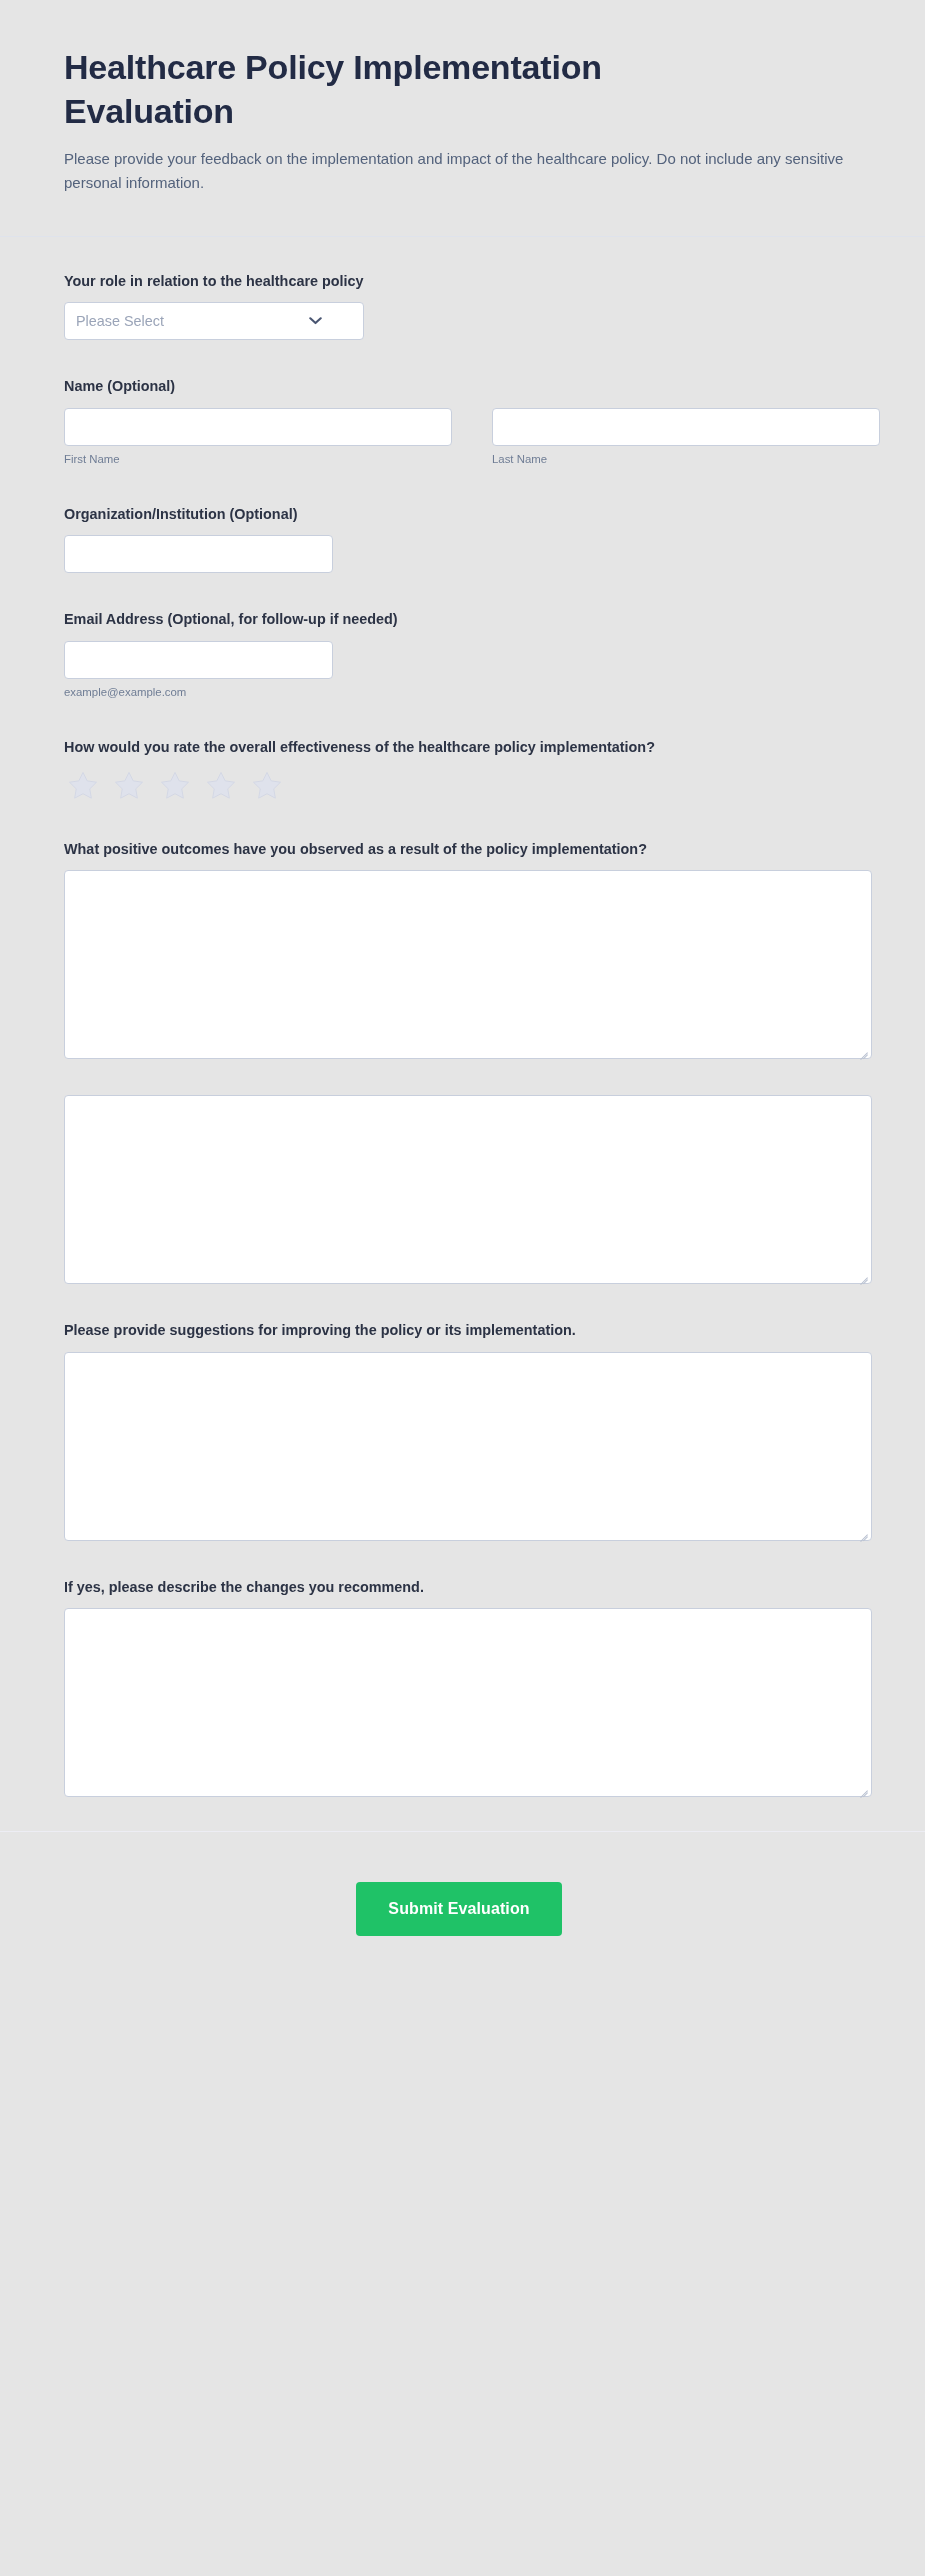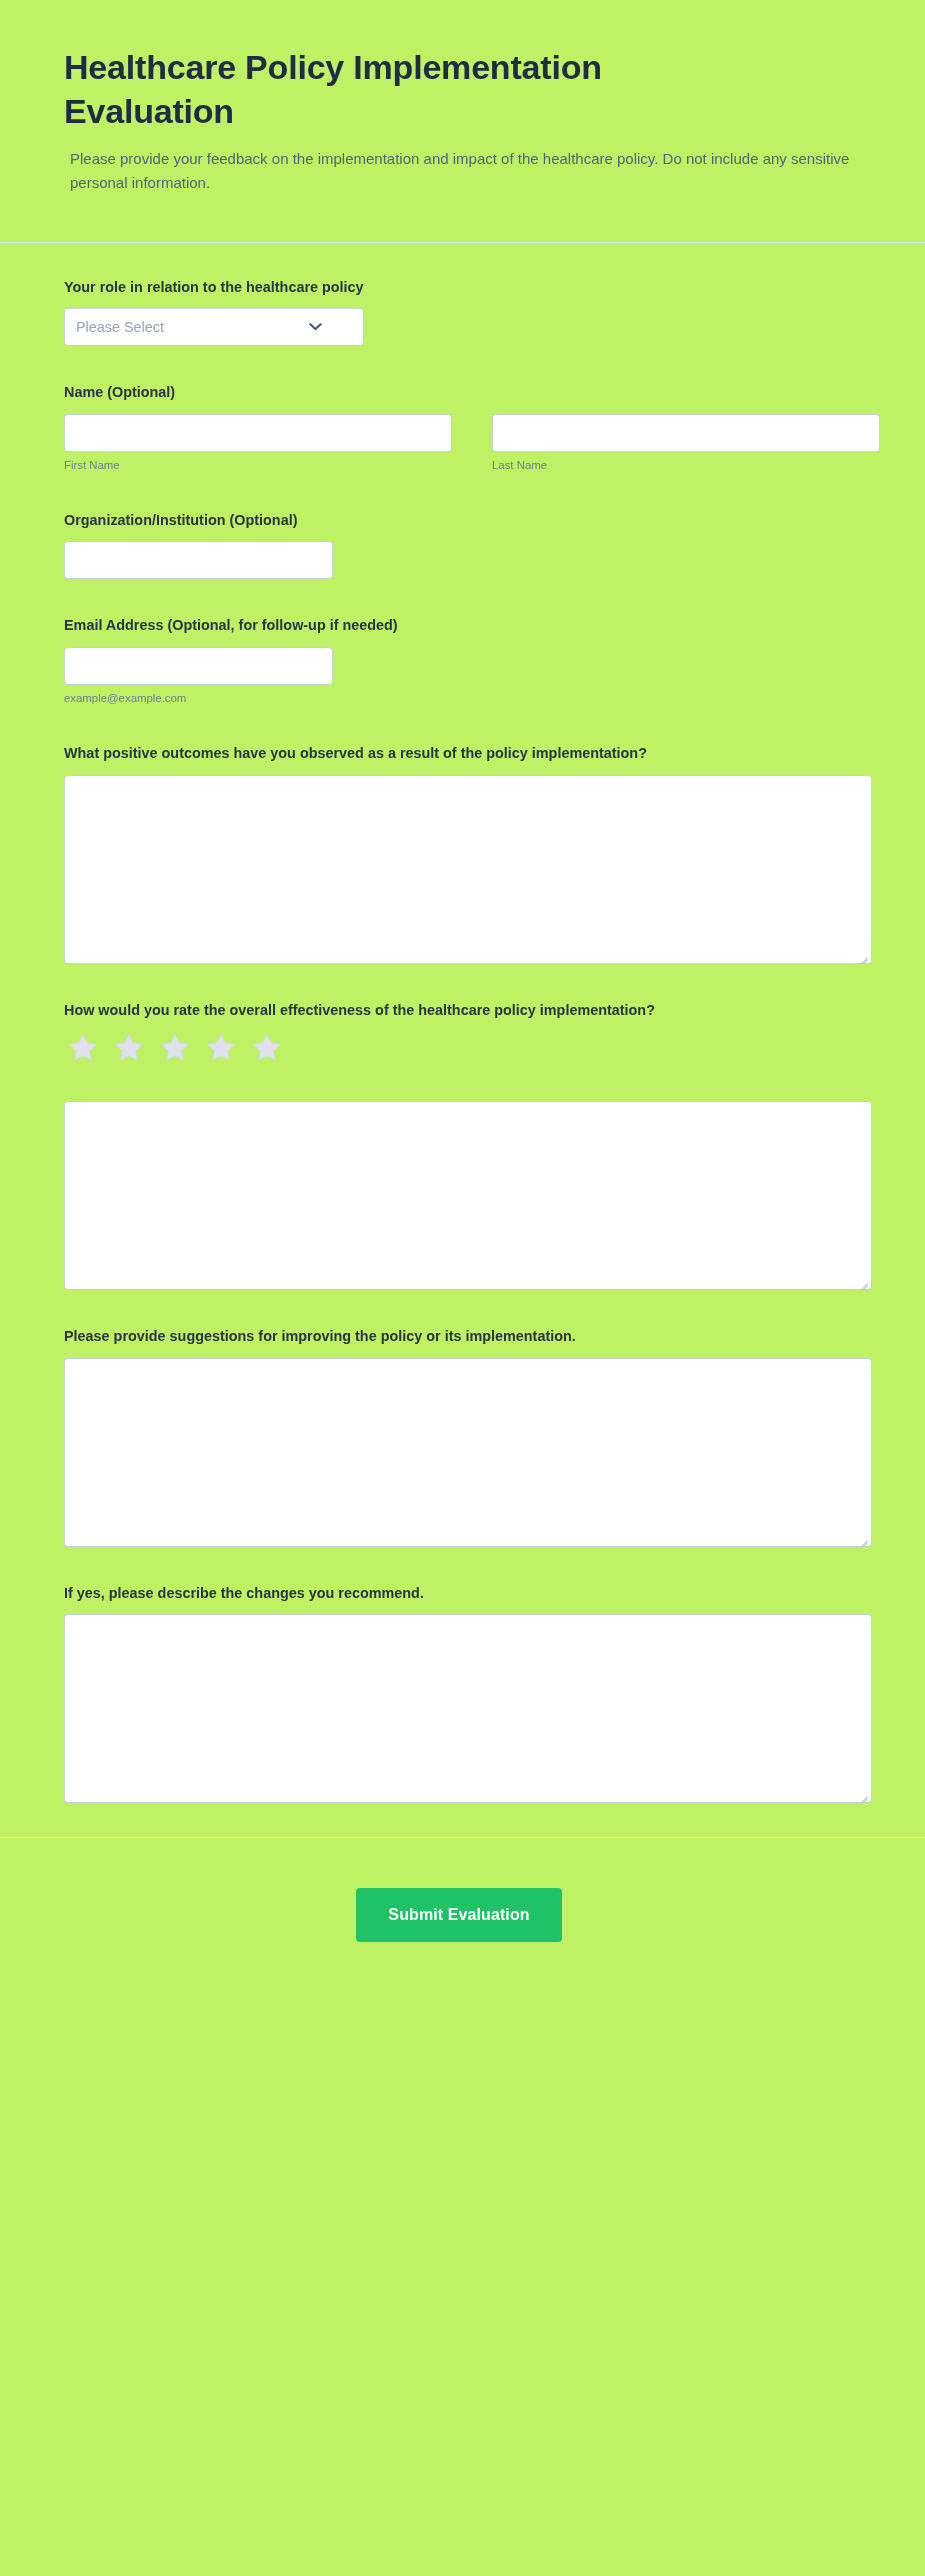--- a/index.html
+++ b/index.html
@@ -12,21 +12,21 @@
     width: 926px;
     min-height: 2576px;
     font-family: "Liberation Sans", sans-serif;
     color: #2c3345;
     -webkit-font-smoothing: antialiased;
   }
 
   .form-page {
     width: 926px;
     min-height: 2576px;
-    background: #bef264;
+    background: #e5e5e5;
     position: relative;
   }
 
   
   .form-header {
     padding: 46px 64px 40px 64px;
     border-bottom: 1px solid #dfe3ec;
   }
   .form-title {
     font-size: 34px;
@@ -34,21 +34,21 @@
     font-weight: 700;
     color: #222b45;
     margin: 0 0 14px 0;
     letter-spacing: -0.2px;
     max-width: 677px;
   }
   .form-subtitle {
     font-size: 15px;
     line-height: 1.62;
     color: #53627c;
-    margin: 6px;
+    margin: 0;
     max-width: 786px;
     font-weight: 400;
   }
 
   
   .form-body {
     padding: 34px 64px 0 64px;
   }
 
   .field-block {
@@ -269,54 +269,54 @@
       <input class="text-input w-short" type="text" placeholder="" style="">
     </div>
 
     <div class="field-block">
       <label class="field-label">Email Address (Optional, for follow-up if needed)</label>
       <input class="text-input w-short" type="text" placeholder="" style="">
       <div class="sub-label">example@example.com</div>
     </div>
 
     <div class="field-block">
+      <label class="field-label">How would you rate the overall effectiveness of the healthcare policy implementation?</label>
+      <div class="star-row">
+        <span class="star-item">
+          <svg width="34" height="34" viewBox="0 0 24 24">
+              <path d="M12 2.4l2.95 5.98 6.6.96-4.78 4.65 1.13 6.57L12 17.46l-5.9 3.1 1.13-6.57L2.45 9.34l6.6-.96z" fill="#dfe2ec" stroke="#d3d8e5" stroke-width="0.7"></path>
+            </svg>
+        </span>
+        <span class="star-item">
+          <svg width="34" height="34" viewBox="0 0 24 24">
+              <path d="M12 2.4l2.95 5.98 6.6.96-4.78 4.65 1.13 6.57L12 17.46l-5.9 3.1 1.13-6.57L2.45 9.34l6.6-.96z" fill="#dfe2ec" stroke="#d3d8e5" stroke-width="0.7"></path>
+            </svg>
+        </span>
+        <span class="star-item">
+          <svg width="34" height="34" viewBox="0 0 24 24">
+              <path d="M12 2.4l2.95 5.98 6.6.96-4.78 4.65 1.13 6.57L12 17.46l-5.9 3.1 1.13-6.57L2.45 9.34l6.6-.96z" fill="#dfe2ec" stroke="#d3d8e5" stroke-width="0.7"></path>
+            </svg>
+        </span>
+        <span class="star-item">
+          <svg width="34" height="34" viewBox="0 0 24 24">
+              <path d="M12 2.4l2.95 5.98 6.6.96-4.78 4.65 1.13 6.57L12 17.46l-5.9 3.1 1.13-6.57L2.45 9.34l6.6-.96z" fill="#dfe2ec" stroke="#d3d8e5" stroke-width="0.7"></path>
+            </svg>
+        </span>
+        <span class="star-item">
+          <svg width="34" height="34" viewBox="0 0 24 24">
+              <path d="M12 2.4l2.95 5.98 6.6.96-4.78 4.65 1.13 6.57L12 17.46l-5.9 3.1 1.13-6.57L2.45 9.34l6.6-.96z" fill="#dfe2ec" stroke="#d3d8e5" stroke-width="0.7"></path>
+            </svg>
+        </span>
+      </div>
+    </div>
+
+    <div class="field-block">
       <label class="field-label">What positive outcomes have you observed as a result of the policy implementation?</label>
       <div class="textarea-box">
         <span class="resize-grip"></span>
-      </div>
-    </div>
-
-    <div class="field-block">
-      <label class="field-label">How would you rate the overall effectiveness of the healthcare policy implementation?</label>
-      <div class="star-row">
-        <span class="star-item">
-          <svg width="34" height="34" viewBox="0 0 24 24">
-              <path d="M12 2.4l2.95 5.98 6.6.96-4.78 4.65 1.13 6.57L12 17.46l-5.9 3.1 1.13-6.57L2.45 9.34l6.6-.96z" fill="#dfe2ec" stroke="#d3d8e5" stroke-width="0.7"></path>
-            </svg>
-        </span>
-        <span class="star-item">
-          <svg width="34" height="34" viewBox="0 0 24 24">
-              <path d="M12 2.4l2.95 5.98 6.6.96-4.78 4.65 1.13 6.57L12 17.46l-5.9 3.1 1.13-6.57L2.45 9.34l6.6-.96z" fill="#dfe2ec" stroke="#d3d8e5" stroke-width="0.7"></path>
-            </svg>
-        </span>
-        <span class="star-item">
-          <svg width="34" height="34" viewBox="0 0 24 24">
-              <path d="M12 2.4l2.95 5.98 6.6.96-4.78 4.65 1.13 6.57L12 17.46l-5.9 3.1 1.13-6.57L2.45 9.34l6.6-.96z" fill="#dfe2ec" stroke="#d3d8e5" stroke-width="0.7"></path>
-            </svg>
-        </span>
-        <span class="star-item">
-          <svg width="34" height="34" viewBox="0 0 24 24">
-              <path d="M12 2.4l2.95 5.98 6.6.96-4.78 4.65 1.13 6.57L12 17.46l-5.9 3.1 1.13-6.57L2.45 9.34l6.6-.96z" fill="#dfe2ec" stroke="#d3d8e5" stroke-width="0.7"></path>
-            </svg>
-        </span>
-        <span class="star-item">
-          <svg width="34" height="34" viewBox="0 0 24 24">
-              <path d="M12 2.4l2.95 5.98 6.6.96-4.78 4.65 1.13 6.57L12 17.46l-5.9 3.1 1.13-6.57L2.45 9.34l6.6-.96z" fill="#dfe2ec" stroke="#d3d8e5" stroke-width="0.7"></path>
-            </svg>
-        </span>
       </div>
     </div>
 
     <div class="field-block">
       <div class="textarea-box">
         <span class="resize-grip"></span>
       </div>
     </div>
 
     <div class="field-block">

